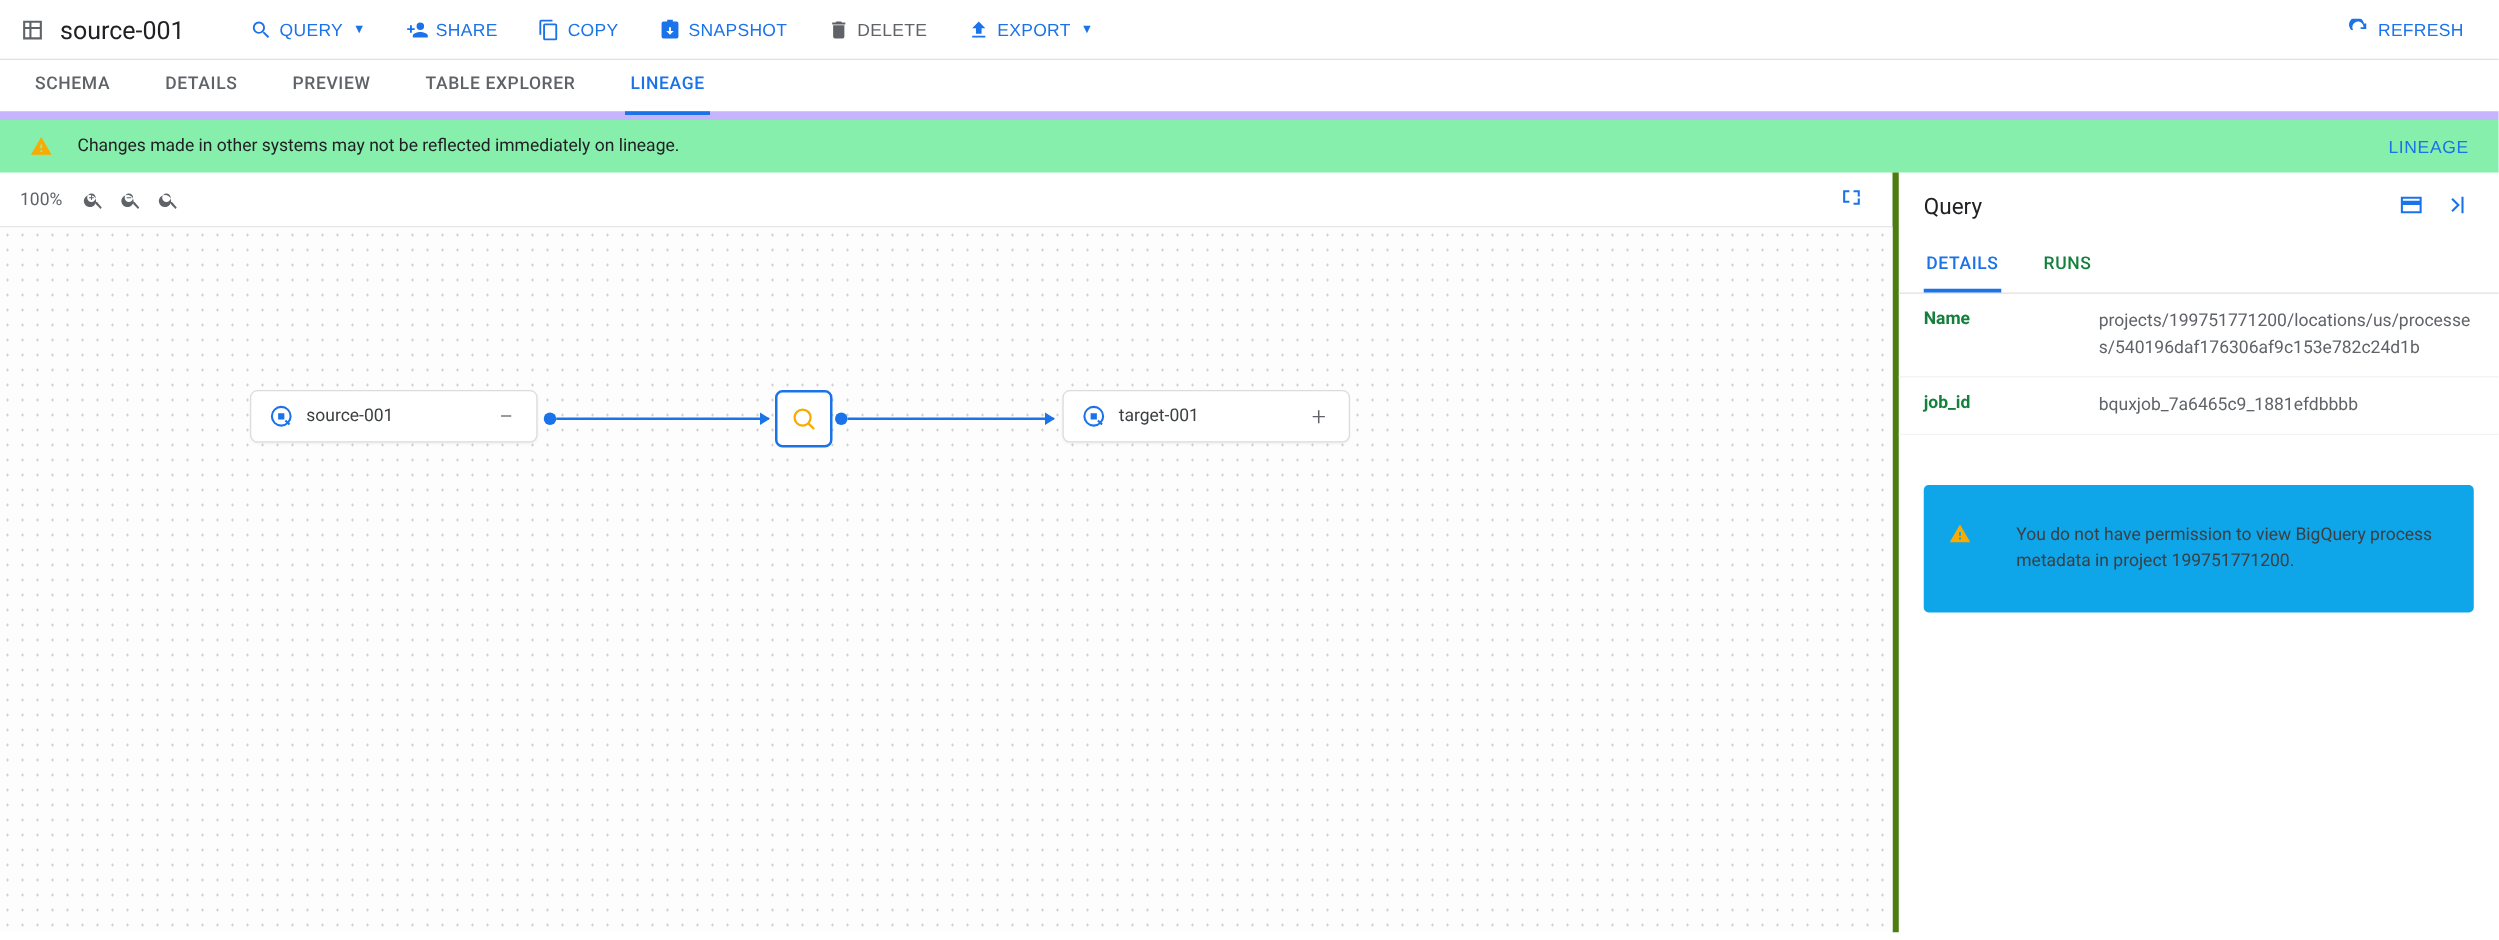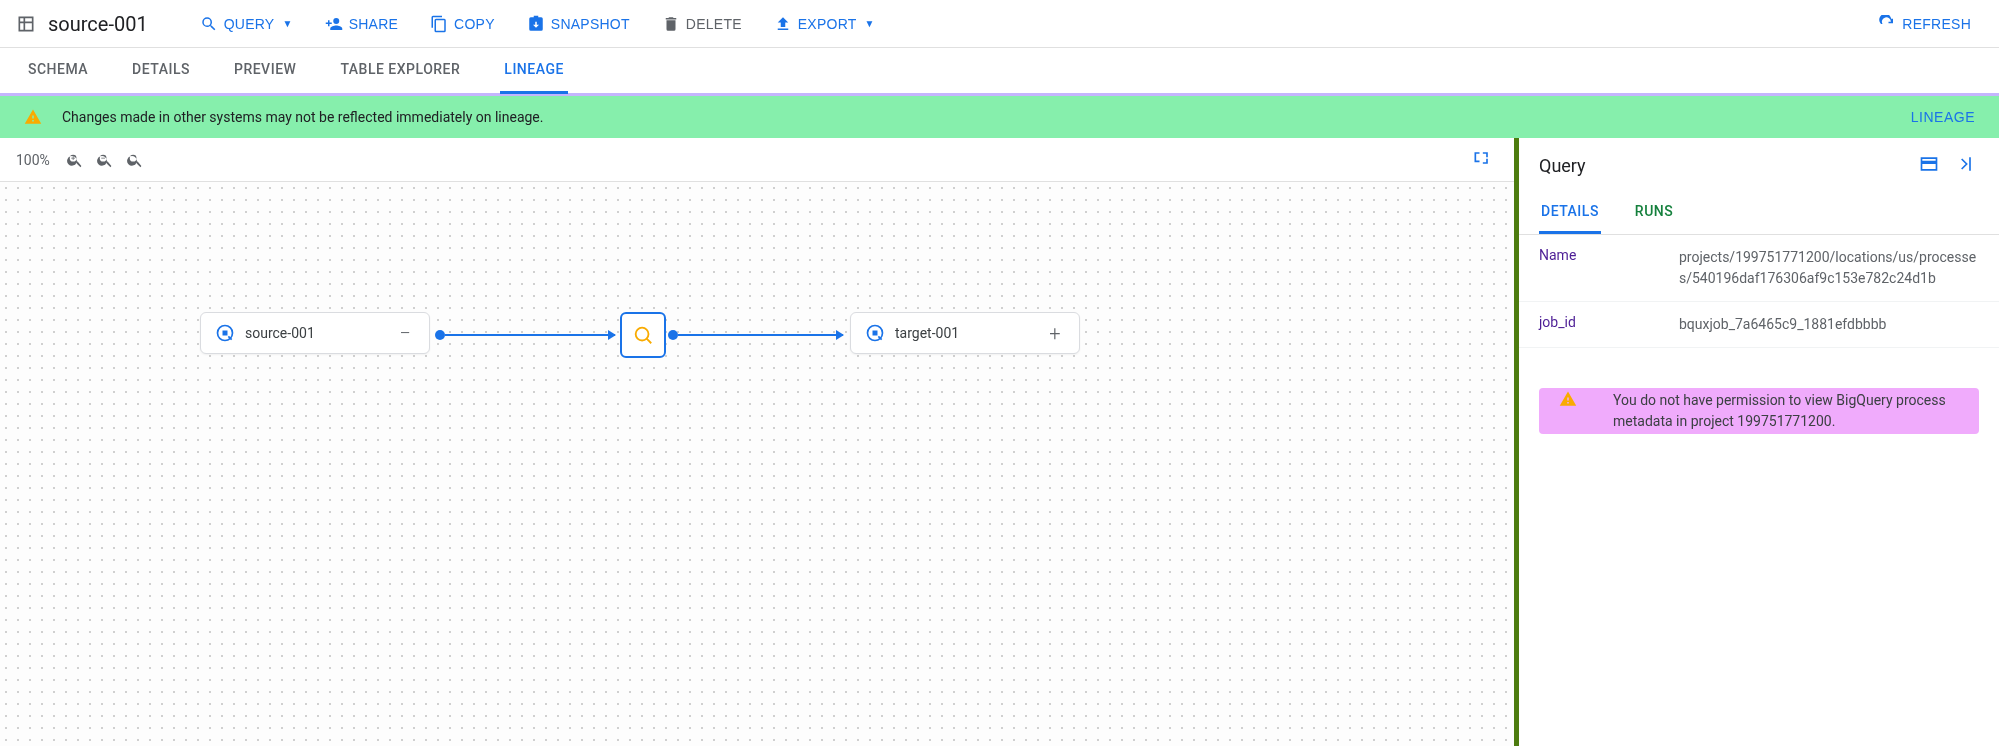--- a/index.html
+++ b/index.html
@@ -10,21 +10,21 @@
 .table-icon { width: 20px; height: 20px; margin-right: 12px; fill: #5f6368; }
 .page-title { font-size: 20px; font-weight: 400; color: #202124; margin-right: 40px; }
 .toolbar { display: flex; gap: 8px; flex: 1; }
 .tb-btn { display: inline-flex; align-items: center; gap: 6px; padding: 6px 12px; background: none; border: none; color: #1a73e8; font-size: 14px; font-weight: 500; cursor: pointer; letter-spacing: 0.25px; }
 .tb-btn.muted { color: #5f6368; }
 .tb-btn svg { width: 18px; height: 18px; fill: currentColor; }
 .dd { margin-left: 2px; font-size: 10px; }
 .spacer { flex: 1; }
 
 
-.tabs { display: flex; gap: 36px; padding: 0 24px; border-bottom: 3px solid #c4b5fd; height: 48px; align-items: center; }
+.tabs { display: flex; gap: 36px; padding: 0 24px; border-bottom: 7px solid #c4b5fd; height: 48px; align-items: center; }
 .tab { color: #5f6368; font-weight: 500; font-size: 14px; letter-spacing: 0.5px; cursor: pointer; padding: 14px 4px; border-bottom: 3px solid transparent; }
 .tab.active { color: #1a73e8; border-bottom-color: #1a73e8; }
 
 
 .banner { display: flex; align-items: center; background: #86efac; padding: 12px 24px; font-size: 14px; color: #202124; }
 .warn-ico { width: 18px; height: 18px; margin-right: 20px; fill: #f9ab00; }
 .dismiss { margin-left: auto; color: #1a73e8; font-weight: 500; cursor: pointer; background:none; border:none; font-size:14px; letter-spacing:0.5px;}
 
 
 .main { display: flex; height: 608px; }
@@ -50,23 +50,23 @@
 
 .side { width: 480px; display: flex; flex-direction: column; }
 .side-hdr { display: flex; align-items: center; padding: 12px 20px; }
 .side-title { font-size: 18px; font-weight: 400; flex: 1; }
 .side-ico-btn { background: none; border: none; cursor: pointer; padding: 4px; margin-left: 8px;}
 .side-ico-btn svg { width: 20px; height: 20px; fill: #1a73e8; }
 .side-tabs { display: flex; gap: 32px; padding: 0 20px; border-bottom: 1px solid #e0e0e0; }
 .side-tab { padding: 10px 2px 12px; font-size: 14px; font-weight: 500; color: #15803d; letter-spacing: 0.5px; border-bottom: 3px solid transparent; cursor: pointer; }
 .side-tab.active { color: #1a73e8; border-bottom-color: #1a73e8; }
 .kv { display: flex; padding: 12px 20px; border-bottom: 1px solid #f1f3f4; font-size: 14px; }
-.kv .k { width: 140px; font-weight: 400; color: #4c1d95; }
+.kv .k { width: 140px; font-weight: 700; color: #15803d; }
 .kv .v { flex: 1; color: #5f6368; word-break: break-all; line-height: 1.5; }
-.perm-box { display: flex; gap: 16px; margin: 40px 20px 0; background: #f0abfc; padding: 2px 20px; border-radius: 4px; }
+.perm-box { display: flex; gap: 16px; margin: 40px 20px 0; background: #0ea5e9; padding: 30px 20px; border-radius: 4px; }
 .perm-box .msg { font-size: 14px; color: #3c4043; line-height: 1.5; }
 </style>
 </head>
 <body>
 
 <div class="header">
   <svg class="table-icon" viewBox="0 0 24 24">
       <path d="M3 3h18v18H3V3zm2 2v4h4V5H5zm6 0v4h8V5h-8zM5 11v8h4v-8H5zm6 0v8h8v-8h-8z"></path>
     </svg>
   <div class="page-title">source-001</div>

